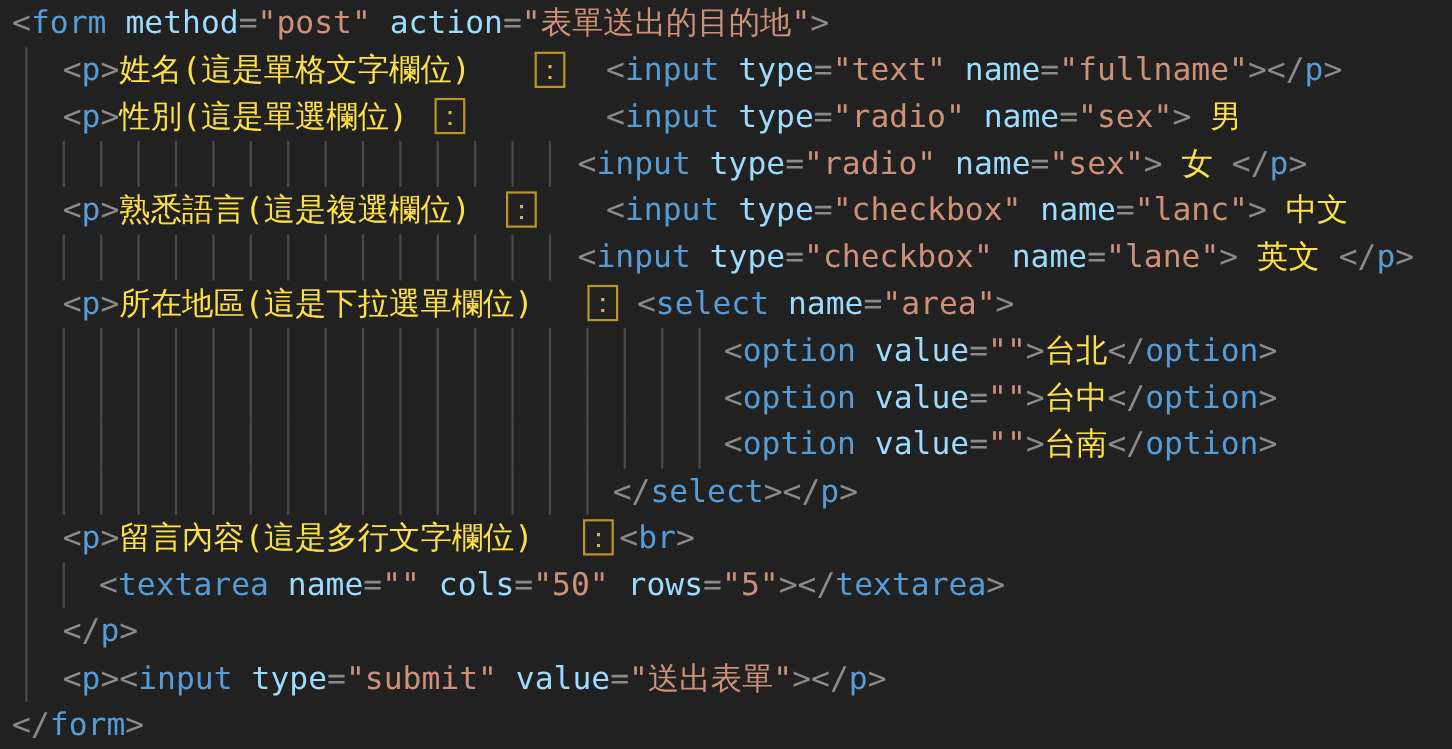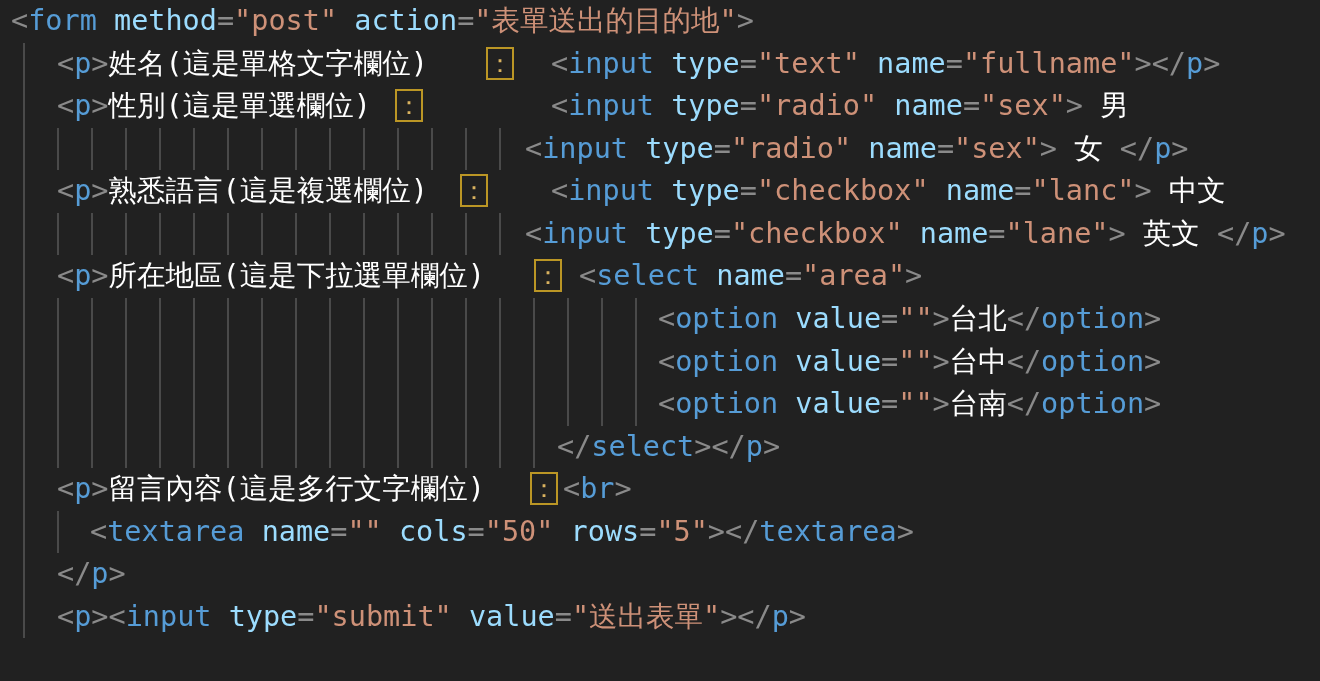--- a/index.html
+++ b/index.html
@@ -14,21 +14,21 @@
     color:#d6d6d6;
     cursor:text;
   }
   .line{position:relative;height:42.5625px;line-height:42.5625px;white-space:pre;}
   .guide{position:absolute;top:0;bottom:0;width:1.5px;background:#4a4a4a;}
   .seg{position:absolute;top:0;white-space:pre;}
   .tk-p{color:#8a8a8a;}
   .tk-t{color:#569cd6;}
   .tk-a{color:#9cdcfe;}
   .tk-s{color:#ce9178;}
-  .tk-x{color:#ffffff;}
+  .tk-x{color:#fde047;}
   .tk-w{color:#d6d6d6;}
   .ubox{
     position:absolute;top:4px;height:33px;width:28px;
     border:2px solid #bb9625;
     display:flex;align-items:center;justify-content:center;
     line-height:normal;font-size:25px;color:#d9b25f;
     box-sizing:border-box;
   }
 </style>
 </head>
@@ -43,13 +43,14 @@
     <div class="line"><span class="guide" style="left: 23px; background: rgb(74, 74, 74);"></span><span class="guide" style="left: 57px; background: rgb(74, 74, 74);"></span><span class="guide" style="left: 91px; background: rgb(74, 74, 74);"></span><span class="guide" style="left: 125px; background: rgb(74, 74, 74);"></span><span class="guide" style="left: 159px; background: rgb(74, 74, 74);"></span><span class="guide" style="left: 193px; background: rgb(74, 74, 74);"></span><span class="guide" style="left: 227px; background: rgb(74, 74, 74);"></span><span class="guide" style="left: 261px; background: rgb(74, 74, 74);"></span><span class="guide" style="left: 295px; background: rgb(74, 74, 74);"></span><span class="guide" style="left: 329px; background: rgb(74, 74, 74);"></span><span class="guide" style="left: 363px; background: rgb(74, 74, 74);"></span><span class="guide" style="left: 397px; background: rgb(74, 74, 74);"></span><span class="guide" style="left: 431px; background: rgb(74, 74, 74);"></span><span class="guide" style="left: 465px; background: rgb(74, 74, 74);"></span><span class="guide" style="left: 499px; background: rgb(74, 74, 74);"></span><span class="seg" style="left: 525px;"><span class="tk-p">&lt;</span><span class="tk-t">input</span><span class="tk-w"> </span><span class="tk-a">type</span><span class="tk-p">=</span><span class="tk-s">"checkbox"</span><span class="tk-w"> </span><span class="tk-a">name</span><span class="tk-p">=</span><span class="tk-s">"lane"</span><span class="tk-p">&gt;</span><span class="tk-x"> 英文 </span><span class="tk-p">&lt;/</span><span class="tk-t">p</span><span class="tk-p">&gt;</span></span></div>
     <div class="line"><span class="guide" style="left: 23px; background: rgb(74, 74, 74);"></span><span class="seg" style="left: 57px;"><span class="tk-p">&lt;</span><span class="tk-t">p</span><span class="tk-p">&gt;</span><span class="tk-x">所在地區(這是下拉選單欄位)</span></span><span class="ubox" style="left: 534px; border-color: rgb(187, 150, 37);">：</span><span class="seg" style="left: 579px;"><span class="tk-p">&lt;</span><span class="tk-t">select</span><span class="tk-w"> </span><span class="tk-a">name</span><span class="tk-p">=</span><span class="tk-s">"area"</span><span class="tk-p">&gt;</span></span></div>
     <div class="line"><span class="guide" style="left: 23px; background: rgb(74, 74, 74);"></span><span class="guide" style="left: 57px; background: rgb(74, 74, 74);"></span><span class="guide" style="left: 91px; background: rgb(74, 74, 74);"></span><span class="guide" style="left: 125px; background: rgb(74, 74, 74);"></span><span class="guide" style="left: 159px; background: rgb(74, 74, 74);"></span><span class="guide" style="left: 193px; background: rgb(74, 74, 74);"></span><span class="guide" style="left: 227px; background: rgb(74, 74, 74);"></span><span class="guide" style="left: 261px; background: rgb(74, 74, 74);"></span><span class="guide" style="left: 295px; background: rgb(74, 74, 74);"></span><span class="guide" style="left: 329px; background: rgb(74, 74, 74);"></span><span class="guide" style="left: 363px; background: rgb(74, 74, 74);"></span><span class="guide" style="left: 397px; background: rgb(74, 74, 74);"></span><span class="guide" style="left: 431px; background: rgb(74, 74, 74);"></span><span class="guide" style="left: 465px; background: rgb(74, 74, 74);"></span><span class="guide" style="left: 499px; background: rgb(74, 74, 74);"></span><span class="guide" style="left: 533px; background: rgb(74, 74, 74);"></span><span class="guide" style="left: 567px; background: rgb(74, 74, 74);"></span><span class="guide" style="left: 601px; background: rgb(74, 74, 74);"></span><span class="guide" style="left: 635px; background: rgb(74, 74, 74);"></span><span class="seg" style="left: 658px;"><span class="tk-p">&lt;</span><span class="tk-t">option</span><span class="tk-w"> </span><span class="tk-a">value</span><span class="tk-p">=</span><span class="tk-s">""</span><span class="tk-p">&gt;</span><span class="tk-x">台北</span><span class="tk-p">&lt;/</span><span class="tk-t">option</span><span class="tk-p">&gt;</span></span></div>
     <div class="line"><span class="guide" style="left: 23px; background: rgb(74, 74, 74);"></span><span class="guide" style="left: 57px; background: rgb(74, 74, 74);"></span><span class="guide" style="left: 91px; background: rgb(74, 74, 74);"></span><span class="guide" style="left: 125px; background: rgb(74, 74, 74);"></span><span class="guide" style="left: 159px; background: rgb(74, 74, 74);"></span><span class="guide" style="left: 193px; background: rgb(74, 74, 74);"></span><span class="guide" style="left: 227px; background: rgb(74, 74, 74);"></span><span class="guide" style="left: 261px; background: rgb(74, 74, 74);"></span><span class="guide" style="left: 295px; background: rgb(74, 74, 74);"></span><span class="guide" style="left: 329px; background: rgb(74, 74, 74);"></span><span class="guide" style="left: 363px; background: rgb(74, 74, 74);"></span><span class="guide" style="left: 397px; background: rgb(74, 74, 74);"></span><span class="guide" style="left: 431px; background: rgb(74, 74, 74);"></span><span class="guide" style="left: 465px; background: rgb(74, 74, 74);"></span><span class="guide" style="left: 499px; background: rgb(74, 74, 74);"></span><span class="guide" style="left: 533px; background: rgb(74, 74, 74);"></span><span class="guide" style="left: 567px; background: rgb(74, 74, 74);"></span><span class="guide" style="left: 601px; background: rgb(74, 74, 74);"></span><span class="guide" style="left: 635px; background: rgb(74, 74, 74);"></span><span class="seg" style="left: 658px;"><span class="tk-p">&lt;</span><span class="tk-t">option</span><span class="tk-w"> </span><span class="tk-a">value</span><span class="tk-p">=</span><span class="tk-s">""</span><span class="tk-p">&gt;</span><span class="tk-x">台中</span><span class="tk-p">&lt;/</span><span class="tk-t">option</span><span class="tk-p">&gt;</span></span></div>
     <div class="line"><span class="guide" style="left: 23px; background: rgb(74, 74, 74);"></span><span class="guide" style="left: 57px; background: rgb(74, 74, 74);"></span><span class="guide" style="left: 91px; background: rgb(74, 74, 74);"></span><span class="guide" style="left: 125px; background: rgb(74, 74, 74);"></span><span class="guide" style="left: 159px; background: rgb(74, 74, 74);"></span><span class="guide" style="left: 193px; background: rgb(74, 74, 74);"></span><span class="guide" style="left: 227px; background: rgb(74, 74, 74);"></span><span class="guide" style="left: 261px; background: rgb(74, 74, 74);"></span><span class="guide" style="left: 295px; background: rgb(74, 74, 74);"></span><span class="guide" style="left: 329px; background: rgb(74, 74, 74);"></span><span class="guide" style="left: 363px; background: rgb(74, 74, 74);"></span><span class="guide" style="left: 397px; background: rgb(74, 74, 74);"></span><span class="guide" style="left: 431px; background: rgb(74, 74, 74);"></span><span class="guide" style="left: 465px; background: rgb(74, 74, 74);"></span><span class="guide" style="left: 499px; background: rgb(74, 74, 74);"></span><span class="guide" style="left: 533px; background: rgb(74, 74, 74);"></span><span class="guide" style="left: 567px; background: rgb(74, 74, 74);"></span><span class="guide" style="left: 601px; background: rgb(74, 74, 74);"></span><span class="guide" style="left: 635px; background: rgb(74, 74, 74);"></span><span class="seg" style="left: 658px;"><span class="tk-p">&lt;</span><span class="tk-t">option</span><span class="tk-w"> </span><span class="tk-a">value</span><span class="tk-p">=</span><span class="tk-s">""</span><span class="tk-p">&gt;</span><span class="tk-x">台南</span><span class="tk-p">&lt;/</span><span class="tk-t">option</span><span class="tk-p">&gt;</span></span></div>
     <div class="line"><span class="guide" style="left: 23px; background: rgb(74, 74, 74);"></span><span class="guide" style="left: 57px; background: rgb(74, 74, 74);"></span><span class="guide" style="left: 91px; background: rgb(74, 74, 74);"></span><span class="guide" style="left: 125px; background: rgb(74, 74, 74);"></span><span class="guide" style="left: 159px; background: rgb(74, 74, 74);"></span><span class="guide" style="left: 193px; background: rgb(74, 74, 74);"></span><span class="guide" style="left: 227px; background: rgb(74, 74, 74);"></span><span class="guide" style="left: 261px; background: rgb(74, 74, 74);"></span><span class="guide" style="left: 295px; background: rgb(74, 74, 74);"></span><span class="guide" style="left: 329px; background: rgb(74, 74, 74);"></span><span class="guide" style="left: 363px; background: rgb(74, 74, 74);"></span><span class="guide" style="left: 397px; background: rgb(74, 74, 74);"></span><span class="guide" style="left: 431px; background: rgb(74, 74, 74);"></span><span class="guide" style="left: 465px; background: rgb(74, 74, 74);"></span><span class="guide" style="left: 499px; background: rgb(74, 74, 74);"></span><span class="guide" style="left: 533px; background: rgb(74, 74, 74);"></span><span class="seg" style="left: 557px;"><span class="tk-p">&lt;/</span><span class="tk-t">select</span><span class="tk-p">&gt;&lt;/</span><span class="tk-t">p</span><span class="tk-p">&gt;</span></span></div>
     <div class="line"><span class="guide" style="left: 23px; background: rgb(74, 74, 74);"></span><span class="seg" style="left: 57px;"><span class="tk-p">&lt;</span><span class="tk-t">p</span><span class="tk-p">&gt;</span><span class="tk-x">留言內容(這是多行文字欄位)</span></span><span class="ubox" style="left: 530px; border-color: rgb(187, 150, 37);">：</span><span class="seg" style="left: 563px;"><span class="tk-p">&lt;</span><span class="tk-t">br</span><span class="tk-p">&gt;</span></span></div>
     <div class="line"><span class="guide" style="left: 23px; background: rgb(74, 74, 74);"></span><span class="guide" style="left: 57px; background: rgb(74, 74, 74);"></span><span class="seg" style="left: 90px;"><span class="tk-p">&lt;</span><span class="tk-t">textarea</span><span class="tk-w"> </span><span class="tk-a">name</span><span class="tk-p">=</span><span class="tk-s">""</span><span class="tk-w"> </span><span class="tk-a">cols</span><span class="tk-p">=</span><span class="tk-s">"50"</span><span class="tk-w"> </span><span class="tk-a">rows</span><span class="tk-p">=</span><span class="tk-s">"5"</span><span class="tk-p">&gt;&lt;/</span><span class="tk-t">textarea</span><span class="tk-p">&gt;</span></span></div>
     <div class="line"><span class="guide" style="left: 23px; background: rgb(74, 74, 74);"></span><span class="seg" style="left: 57px;"><span class="tk-p">&lt;/</span><span class="tk-t">p</span><span class="tk-p">&gt;</span></span></div>
     <div class="line"><span class="guide" style="left: 23px; background: rgb(74, 74, 74);"></span><span class="seg" style="left: 57px;"><span class="tk-p">&lt;</span><span class="tk-t">p</span><span class="tk-p">&gt;&lt;</span><span class="tk-t">input</span><span class="tk-w"> </span><span class="tk-a">type</span><span class="tk-p">=</span><span class="tk-s">"submit"</span><span class="tk-w"> </span><span class="tk-a">value</span><span class="tk-p">=</span><span class="tk-s">"送出表單"</span><span class="tk-p">&gt;&lt;/</span><span class="tk-t">p</span><span class="tk-p">&gt;</span></span></div>
+    <div class="line"><span class="seg" style="left: 11px;"><span class="tk-p">&lt;/</span><span class="tk-t">form</span><span class="tk-p">&gt;</span></span></div>
   </div>
 
 </body></html>

